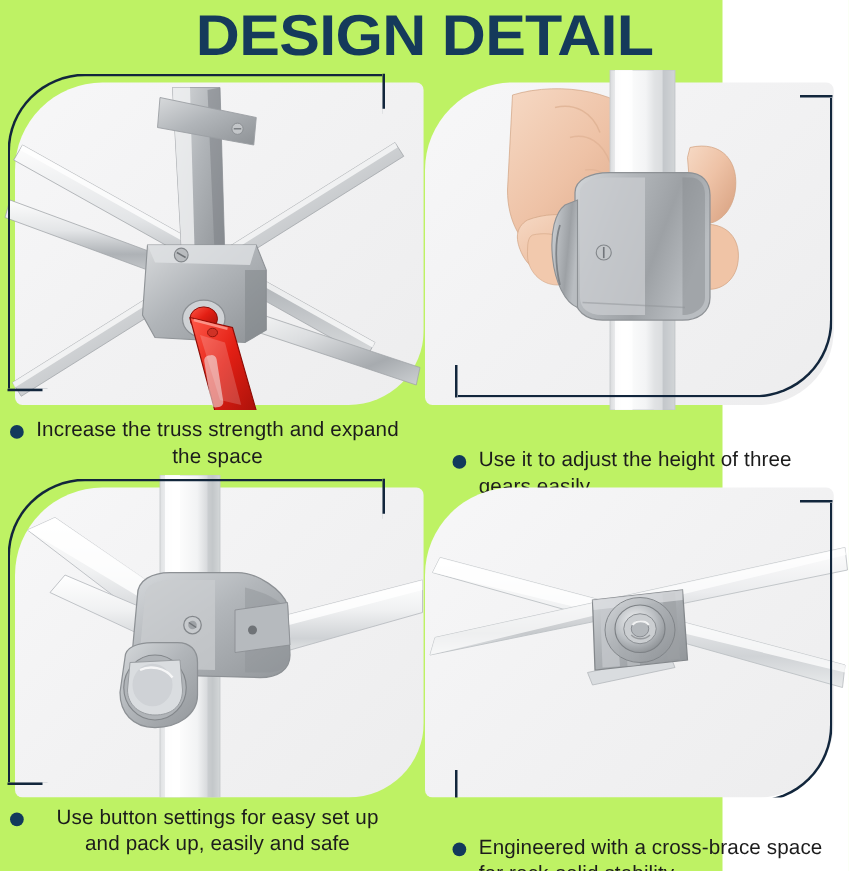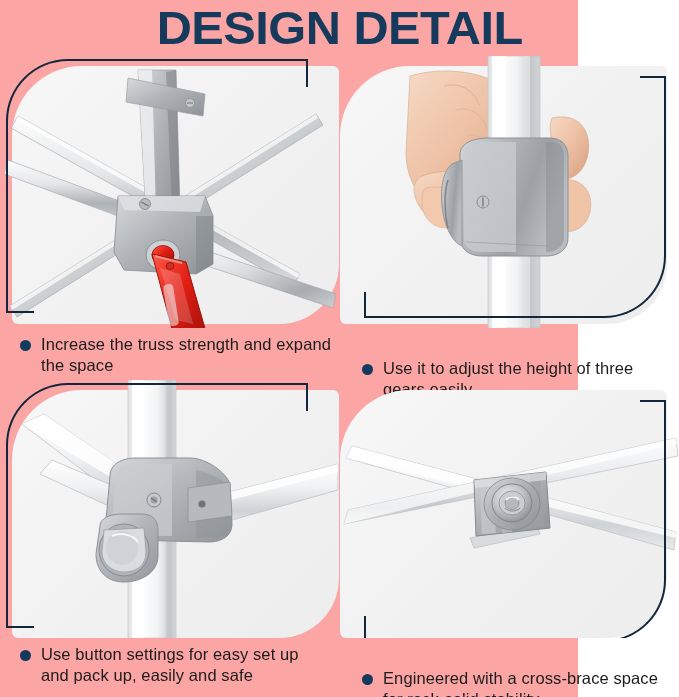--- a/index.html
+++ b/index.html
@@ -10,21 +10,21 @@
     height: 697px;
     background: #ffffff;
     font-family: "Liberation Sans", "DejaVu Sans", sans-serif;
     overflow: hidden;
   }
 
   #page {
     position: relative;
     width: 578px;
     height: 697px;
-    background: #fca5a5;
+    background: #bef264;
   }
 
   
   .title-bar {
     position: absolute;
     top: 0px;
     left: 0px;
     width: 679px;
     height: 56px;
     display: flex;
@@ -161,21 +161,21 @@
     position: absolute;
     left: 0px;
     width: 339px;
     display: flex;
     align-items: flex-start;
   }
   .cell.c1 .caption, .cell.c2 .caption { top: 278px; }
   .cell.c3 .caption, .cell.c4 .caption { top: 264px; }
 
   .cell.c2 .caption, .cell.c4 .caption { padding-left: 22px; margin-top: 24px; }
-  .cell.c1 .caption, .cell.c3 .caption { padding-left: 20px; }
+  .cell.c1 .caption, .cell.c3 .caption { padding-left: 8px; text-align: center; }
 
   .bullet {
     flex: 0 0 auto;
     width: 11px;
     height: 11px;
     border-radius: 50%;
     background: #123a5c;
     margin-top: 6px;
     margin-right: 10px;
   }

